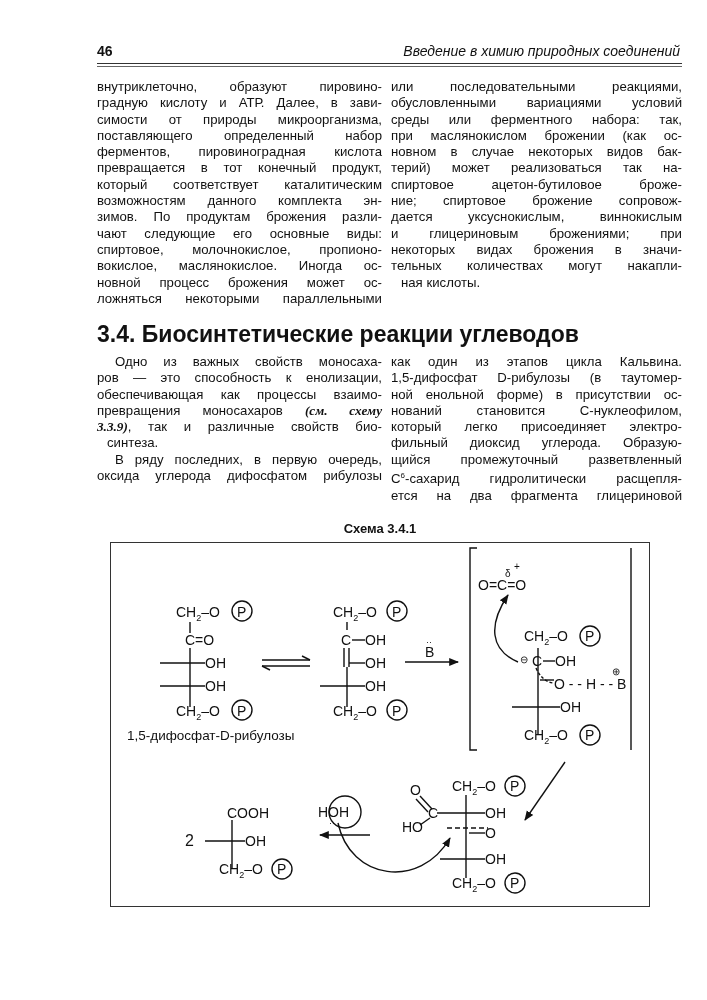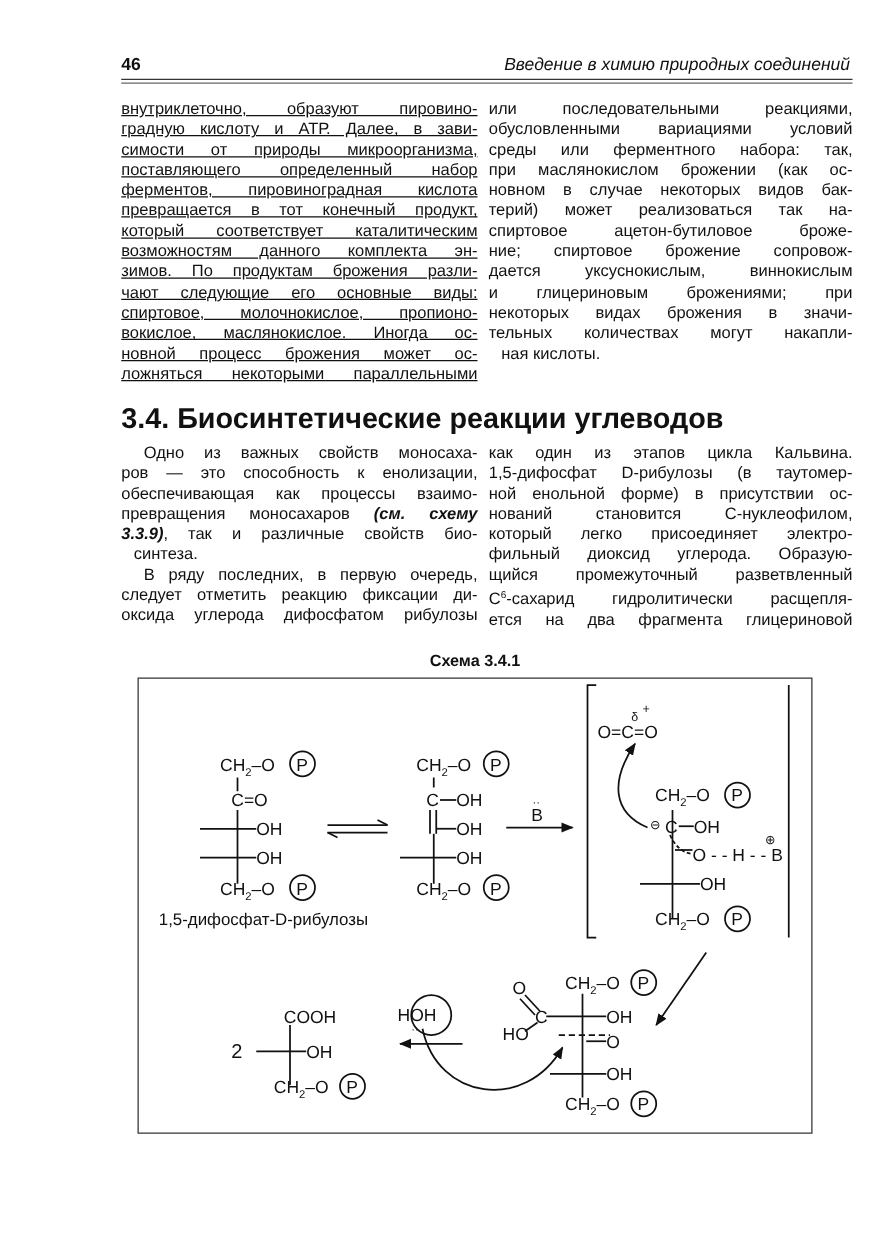--- a/index.html
+++ b/index.html
@@ -5,26 +5,26 @@
   html, body { margin: 0; padding: 0; background: #ffffff; }
   body { width: 707px; height: 1000px; position: relative; overflow: hidden; color: #111; font-family: "Liberation Sans", sans-serif; }
   .page-num { position: absolute; left: 97px; top: 43px; font-size: 14px; font-weight: bold; }
   .running-head { position: absolute; right: 27px; top: 43px; font-size: 14px; font-style: italic; font-family: Liberation Sans, sans-serif; }
   .rule1 { position: absolute; left: 97px; top: 63px; width: 585px; height: 0; border-top: 1.5px solid #333; }
   .rule2 { position: absolute; left: 97px; top: 66px; width: 585px; height: 0; border-top: 1px solid #666; }
   .col { position: absolute; font-size: 13.2px; line-height: 16.3px; text-align: justify; }
   .col .line { display: block; text-align: justify; text-align-last: justify; white-space: nowrap; }
   .col .line.last { text-align-last: left; padding-left: 10px; }
   .col .indent { padding-left: 18px; }
-  .c1a { left: 97px; top: 79px; width: 285px; text-decoration: underline; }
+  .c1a { left: 97px; top: 79px; width: 285px; }
   .c2a { left: 391px; top: 79px; width: 291px; }
   .section-title { position: absolute; left: 97px; top: 321px; font-size: 23px; font-weight: bold; }
   .c1b { left: 97px; top: 354px; width: 285px; }
   .c2b { left: 391px; top: 354px; width: 291px; }
-  .ital { font-family: Liberation Sans, sans-serif; font-style: italic; font-weight: bold; }
+  .ital { font-family: Liberation Serif, serif; font-style: italic; font-weight: bold; }
   .scheme-caption { position: absolute; left: 0; width: 760px; top: 521px; text-align: center; font-size: 13px; font-weight: bold; }
   .scheme-box { position: absolute; left: 110px; top: 542px; width: 540px; height: 365px; border: 1.5px solid #333; box-sizing: border-box; }
   .scheme-svg { position: absolute; left: 0; top: 0; }
   svg text { font-family: "Liberation Sans", sans-serif; fill: #111; }
 </style>
 </head>
 <body>
 
 <div class="page-num">46</div>
 <div class="running-head">Введение в химию природных соединений</div>
@@ -67,21 +67,20 @@
 <div class="section-title">3.4. Биосинтетические реакции углеводов</div>
 
 <div class="col c1b">
   <span class="line indent">Одно из важных свойств моносаха-</span>
   <span class="line">ров — это способность к енолизации,</span>
   <span class="line">обеспечивающая как процессы взаимо-</span>
   <span class="line"><span>превращения моносахаров </span><span class="ital">(см. схему</span></span>
   <span class="line"><span class="ital">3.3.9)</span><span>, так и различные свойств био-</span></span>
   <span class="line last">синтеза.</span>
   <span class="line indent">В ряду последних, в первую очередь,</span>
-  <span class="line">следует отметить реакцию фиксации ди-</span>
   <span class="line">оксида углерода дифосфатом рибулозы</span>
 </div>
 
 <div class="col c2b">
   <span class="line">как один из этапов цикла Кальвина.</span>
   <span class="line">1,5-дифосфат D-рибулозы (в таутомер-</span>
   <span class="line">ной енольной форме) в присутствии ос-</span>
   <span class="line">нований становится С-нуклеофилом,</span>
   <span class="line">который легко присоединяет электро-</span>
   <span class="line">фильный диоксид углерода. Образую-</span>

